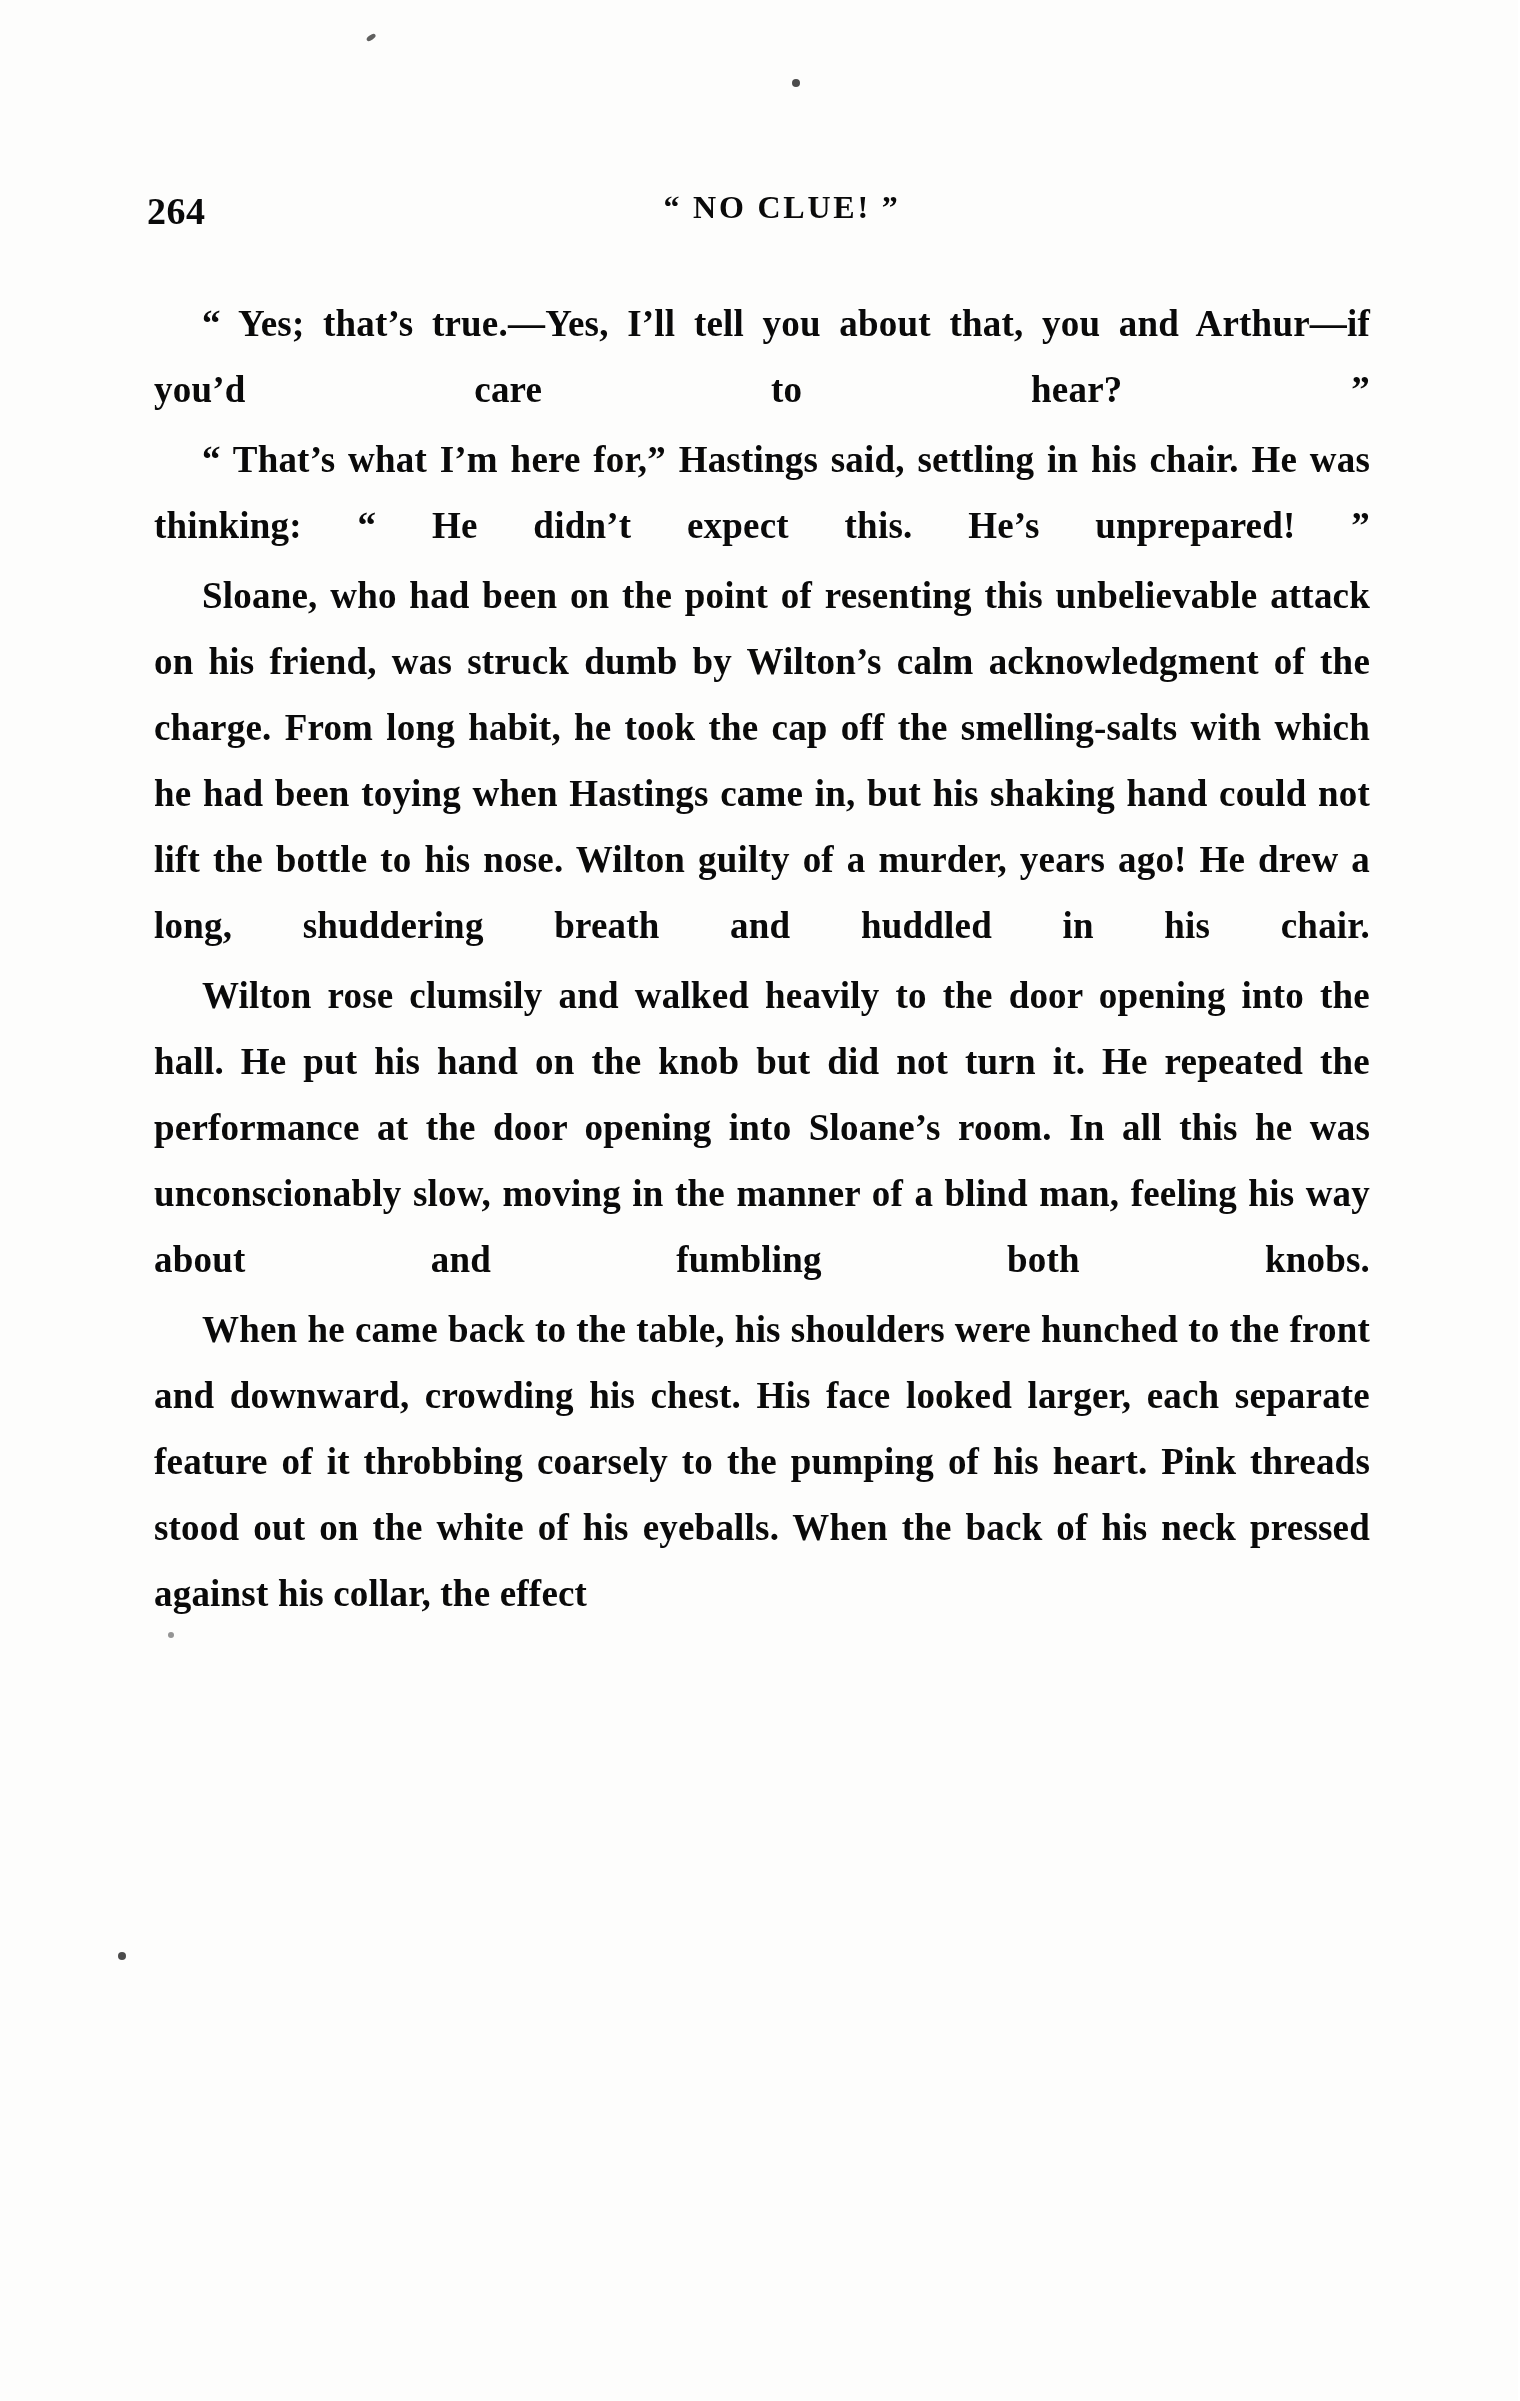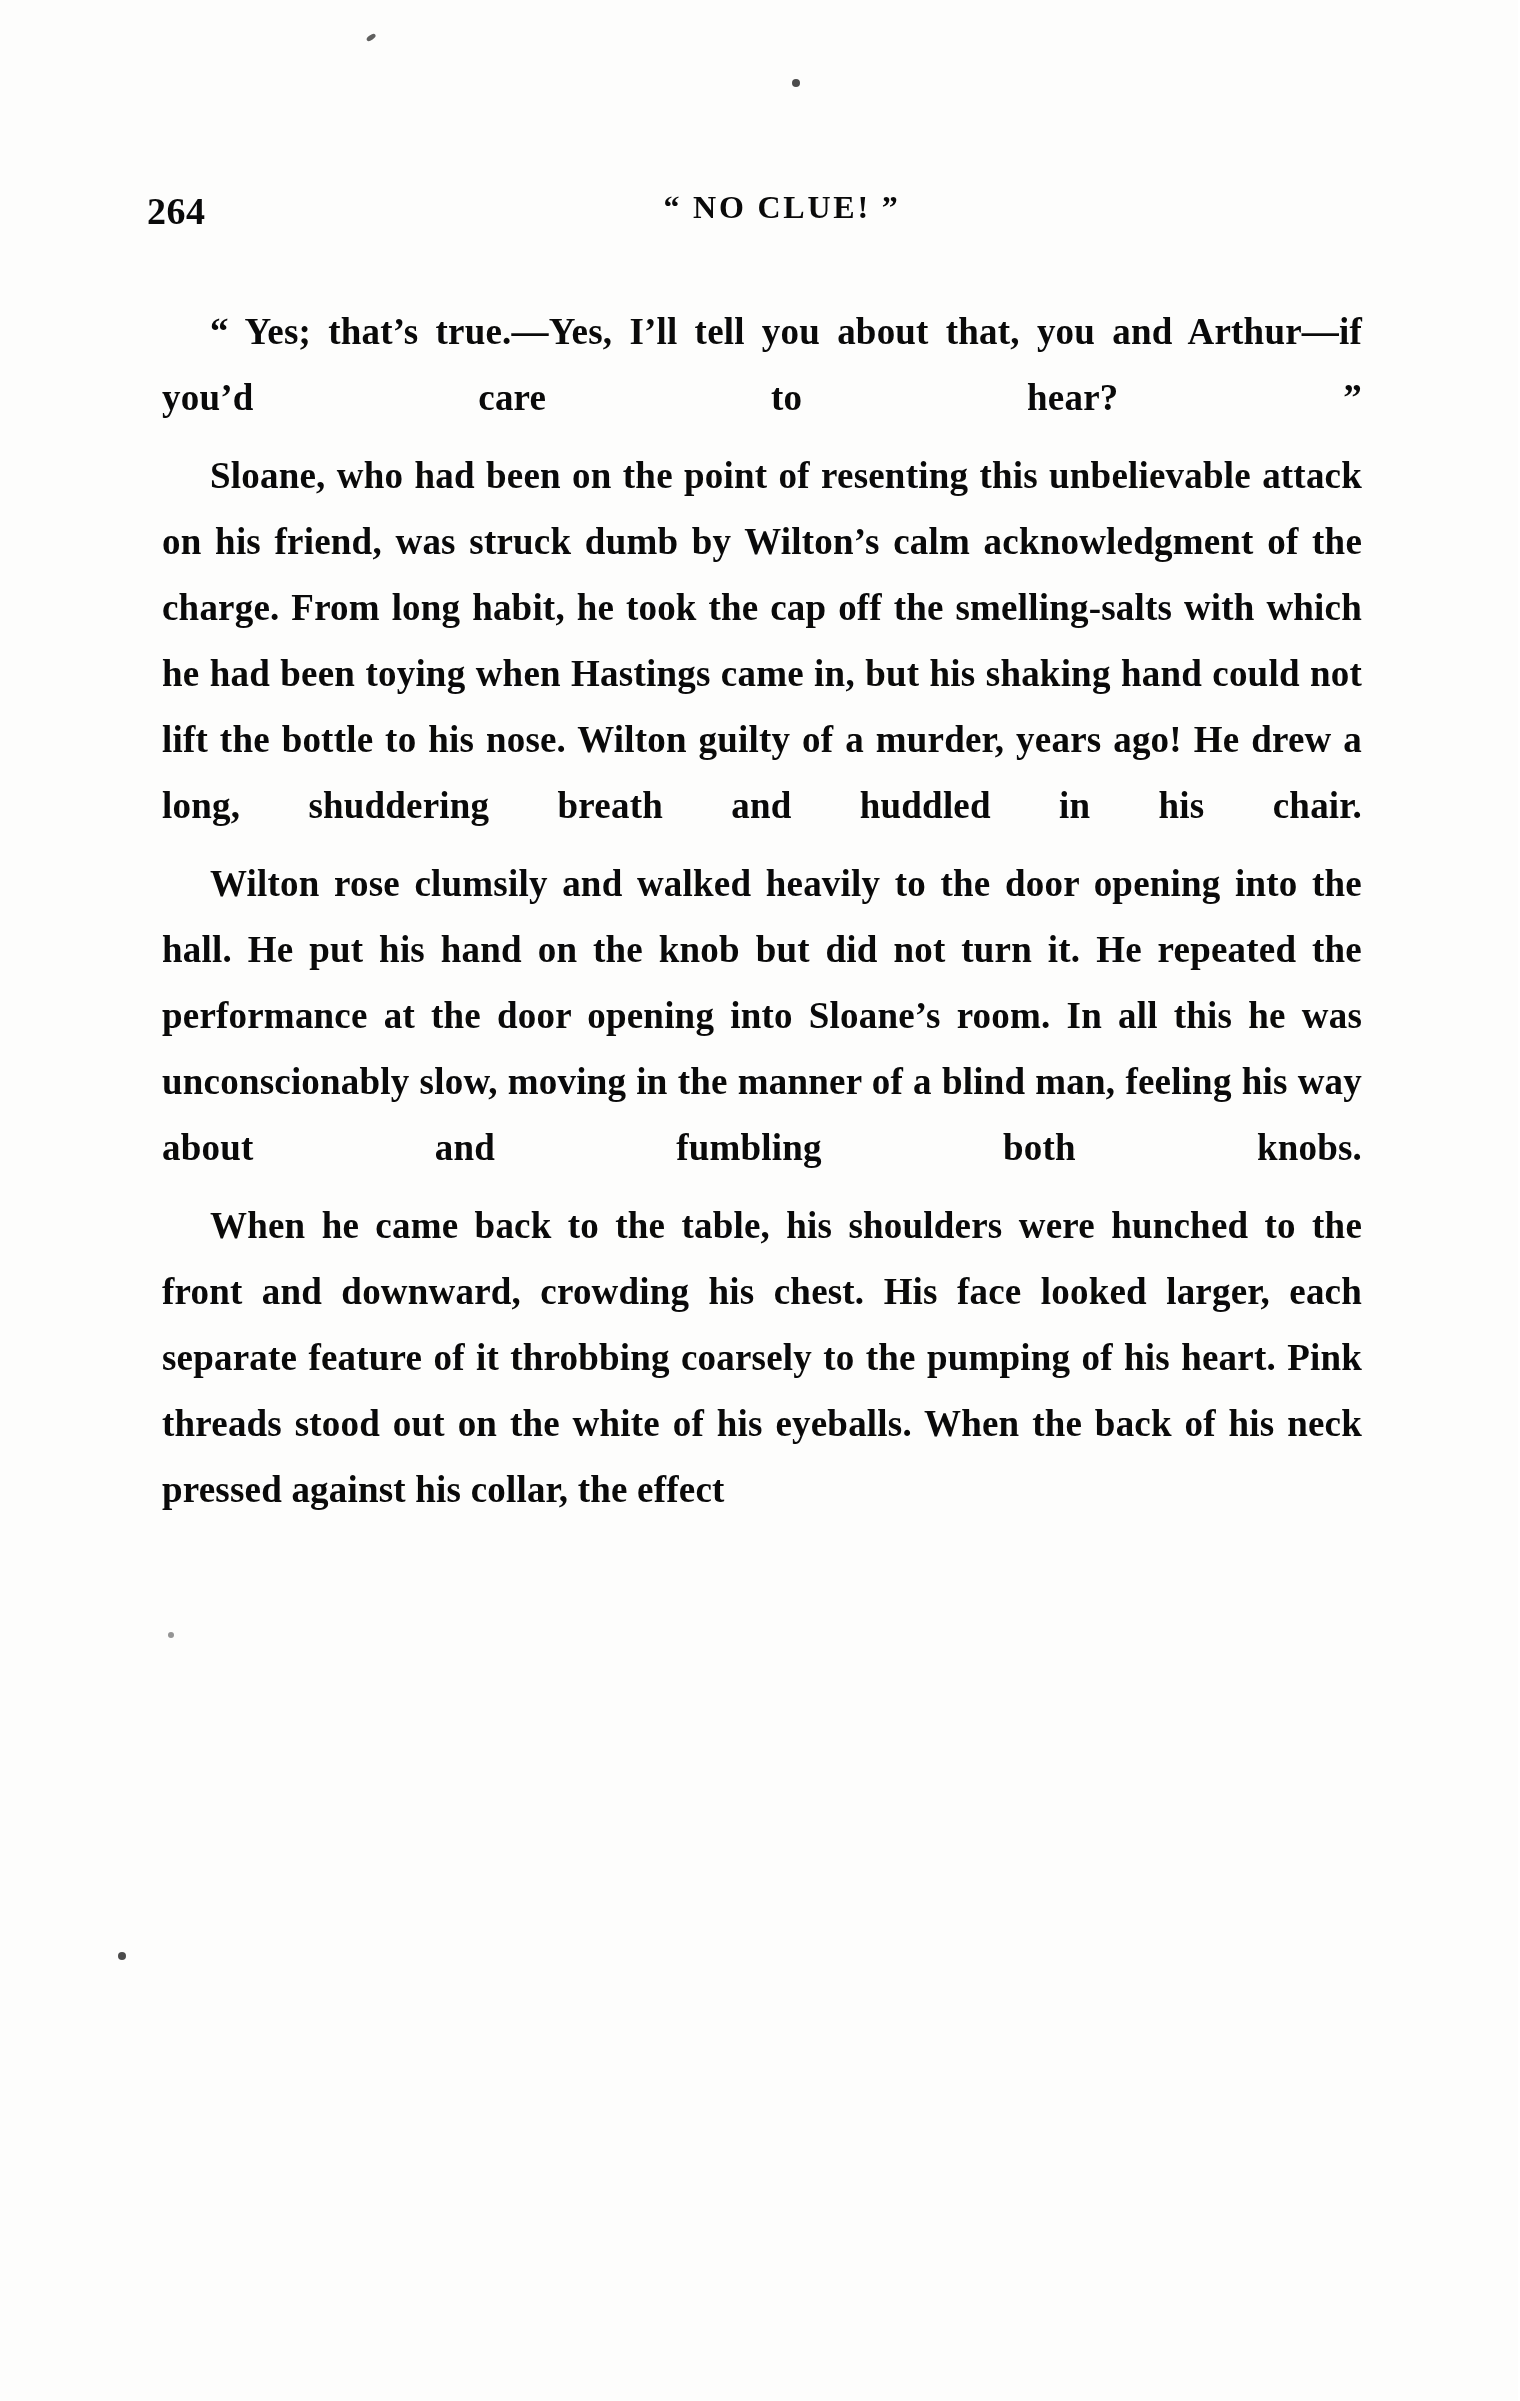--- a/index.html
+++ b/index.html
@@ -60,21 +60,21 @@
     box-sizing: border-box;
   }
 
   .body-text {
     position: absolute;
     left: 150px;
     top: 287px;
     width: 1224px;
   }
   p {
-    margin: 12px;
+    margin: 4px;
     font-size: 37px;
     line-height: 66px;
     text-align: justify;
     text-justify: inter-word;
     font-weight: bold;
     letter-spacing: 0.2px;
   }
   p.indent {
     text-indent: 48px;
   }
@@ -96,19 +96,20 @@
   <div class="speck speck-c"></div>
   <div class="speck speck-d"></div>
 
   <div class="header">
     <div class="folio">264</div>
     <div class="running-title">“ NO CLUE! ”</div>
   </div>
 
   <div class="body-text">
     <p class="indent just-all">“ Yes; that’s true.—Yes, I’ll tell you about that, you and Arthur—if you’d care to hear? ”</p>
+    <p class="indent just-all">“ That’s what I’m here for,” Hastings said, settling in his chair.  He was thinking: “ He didn’t expect this.  He’s unprepared! ”</p>
     <p class="indent just-all">Sloane, who had been on the point of resenting this unbelievable attack on his friend, was struck dumb by Wilton’s calm acknowledgment of the charge.  From long habit, he took the cap off the smelling-salts with which he had been toying when Hastings came in, but his shaking hand could not lift the bottle to his nose.  Wilton guilty of a murder, years ago!  He drew a long, shuddering breath and huddled in his chair.</p>
     <p class="indent just-all">Wilton rose clumsily and walked heavily to the door opening into the hall.  He put his hand on the knob but did not turn it.  He repeated the performance at the door opening into Sloane’s room.  In all this he was unconscionably slow, moving in the manner of a blind man, feeling his way about and fumbling both knobs.</p>
     <p class="indent just-all last-natural">When he came back to the table, his shoulders were hunched to the front and downward, crowding his chest.  His face looked larger, each separate feature of it throbbing coarsely to the pumping of his heart.  Pink threads stood out on the white of his eyeballs.  When the back of his neck pressed against his collar, the effect</p>
   </div>
 
 </div>
 
 
 </body></html>

